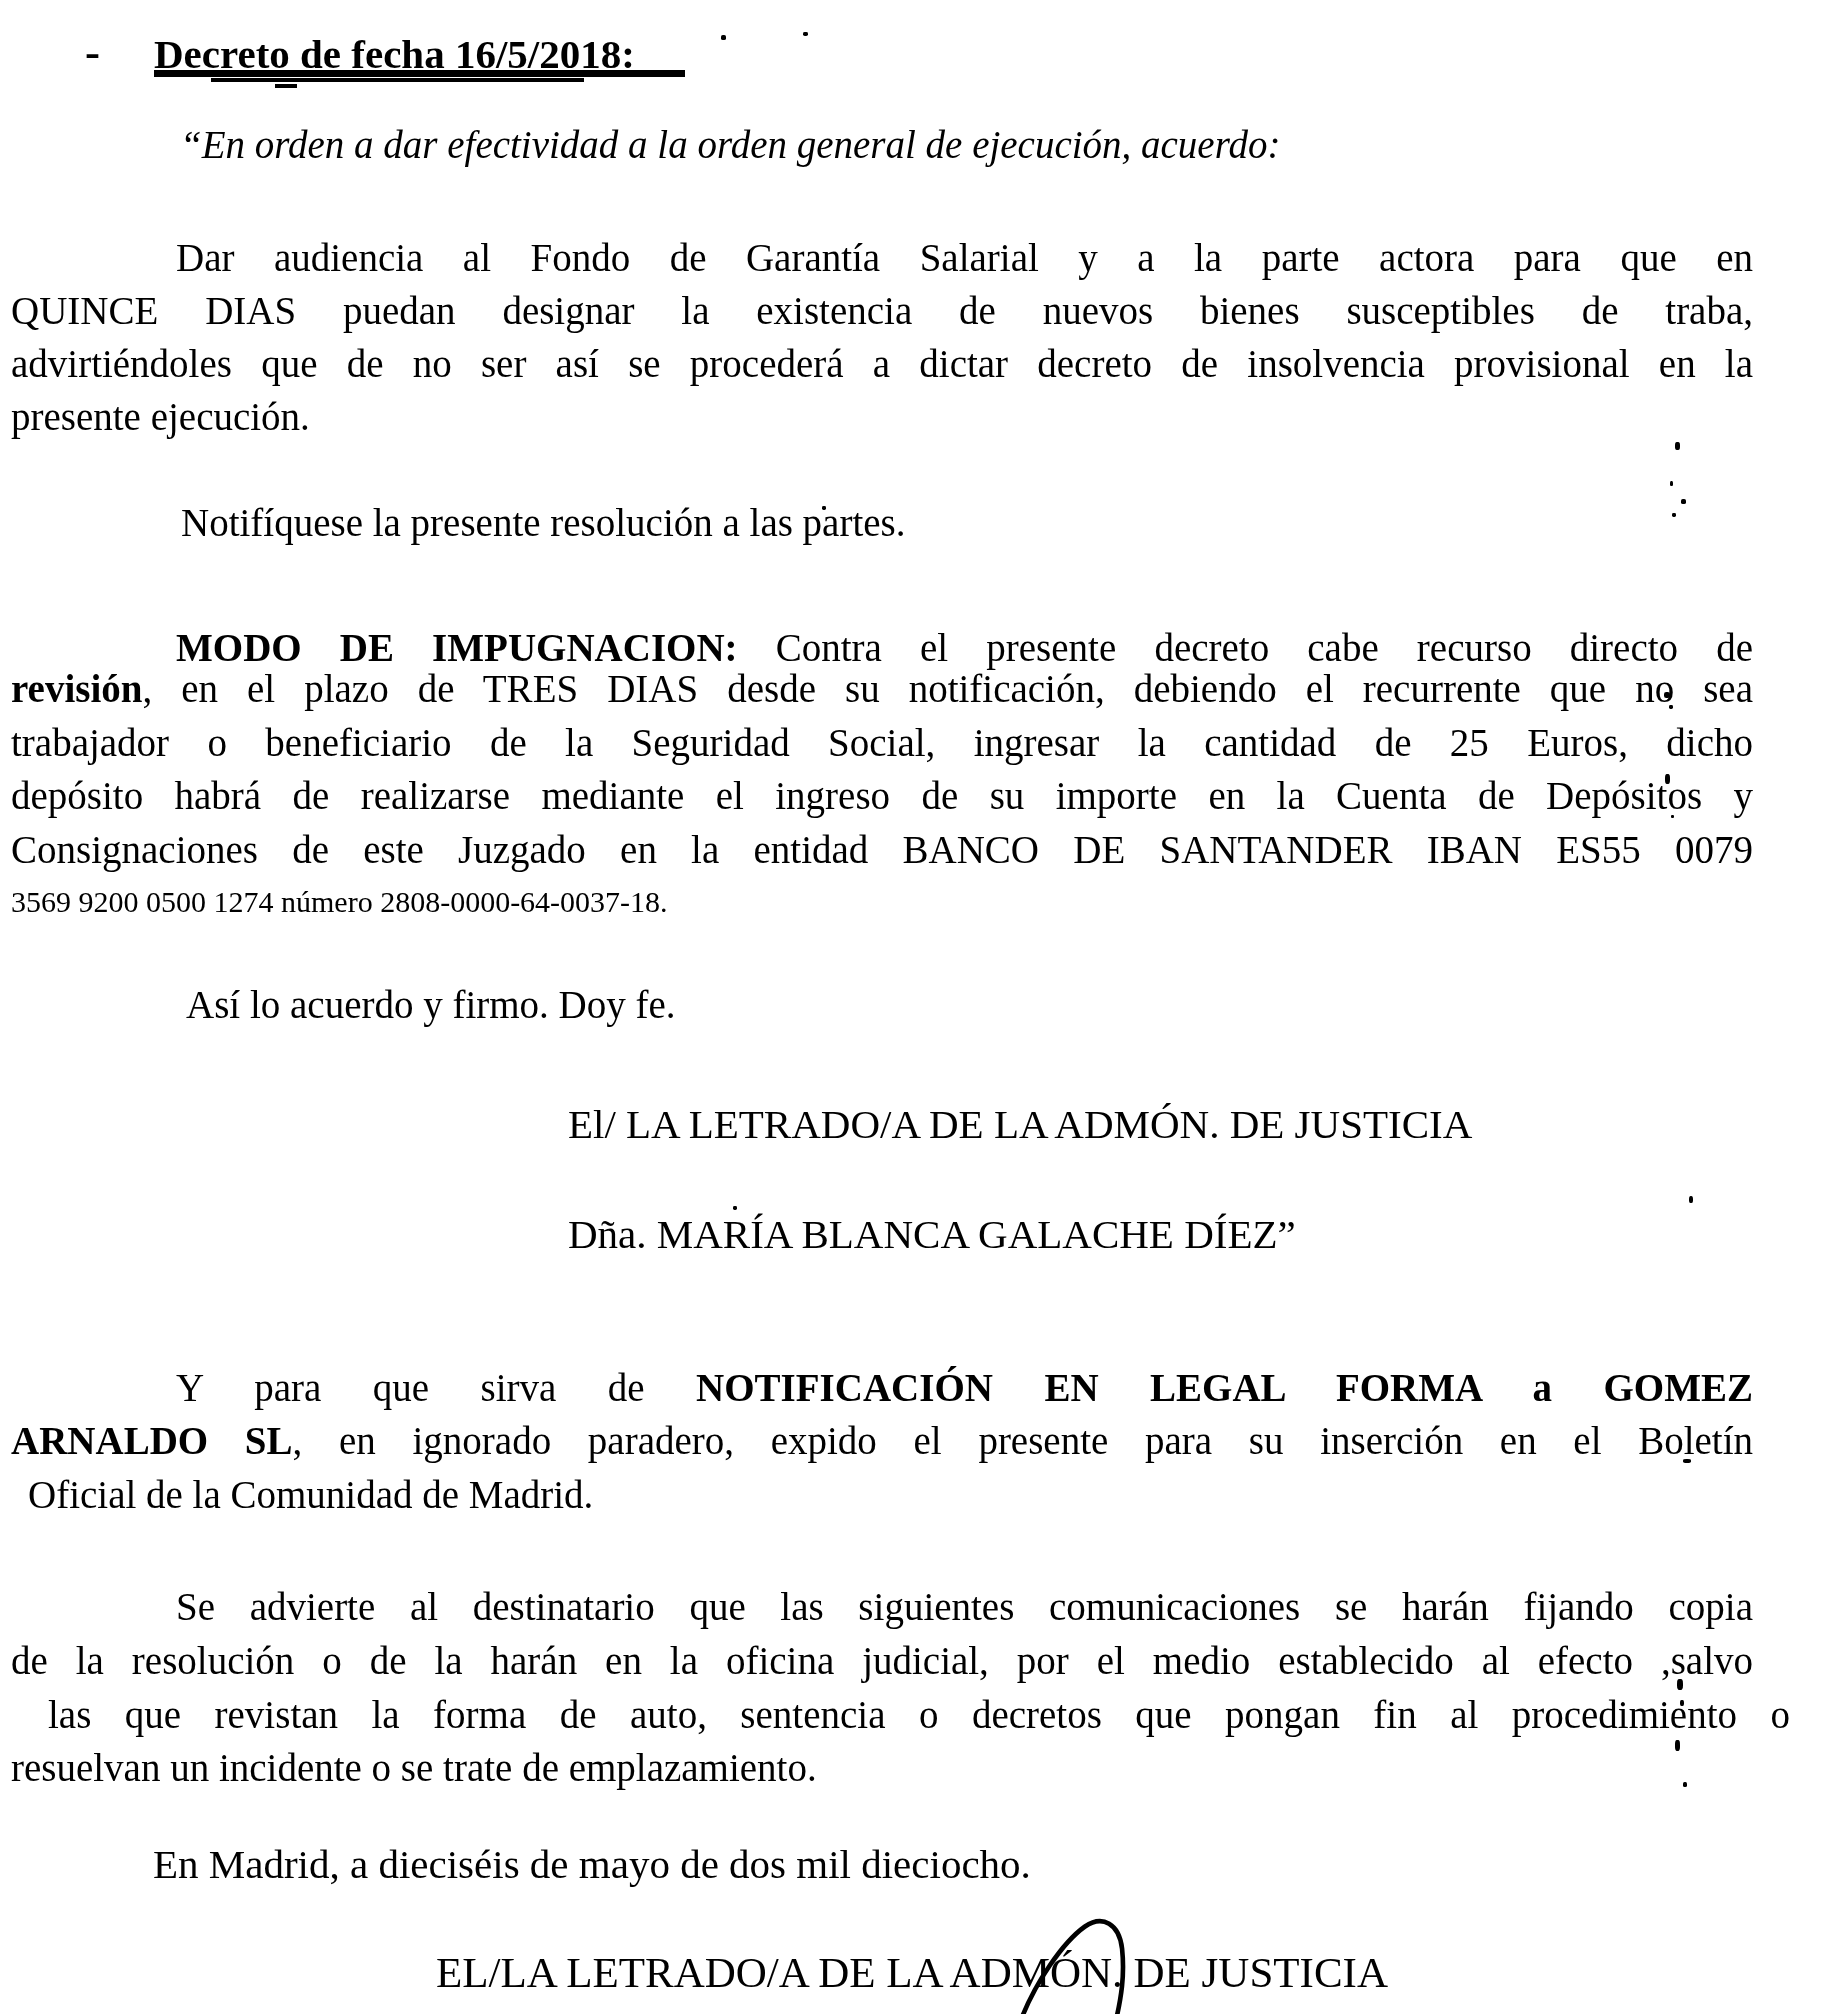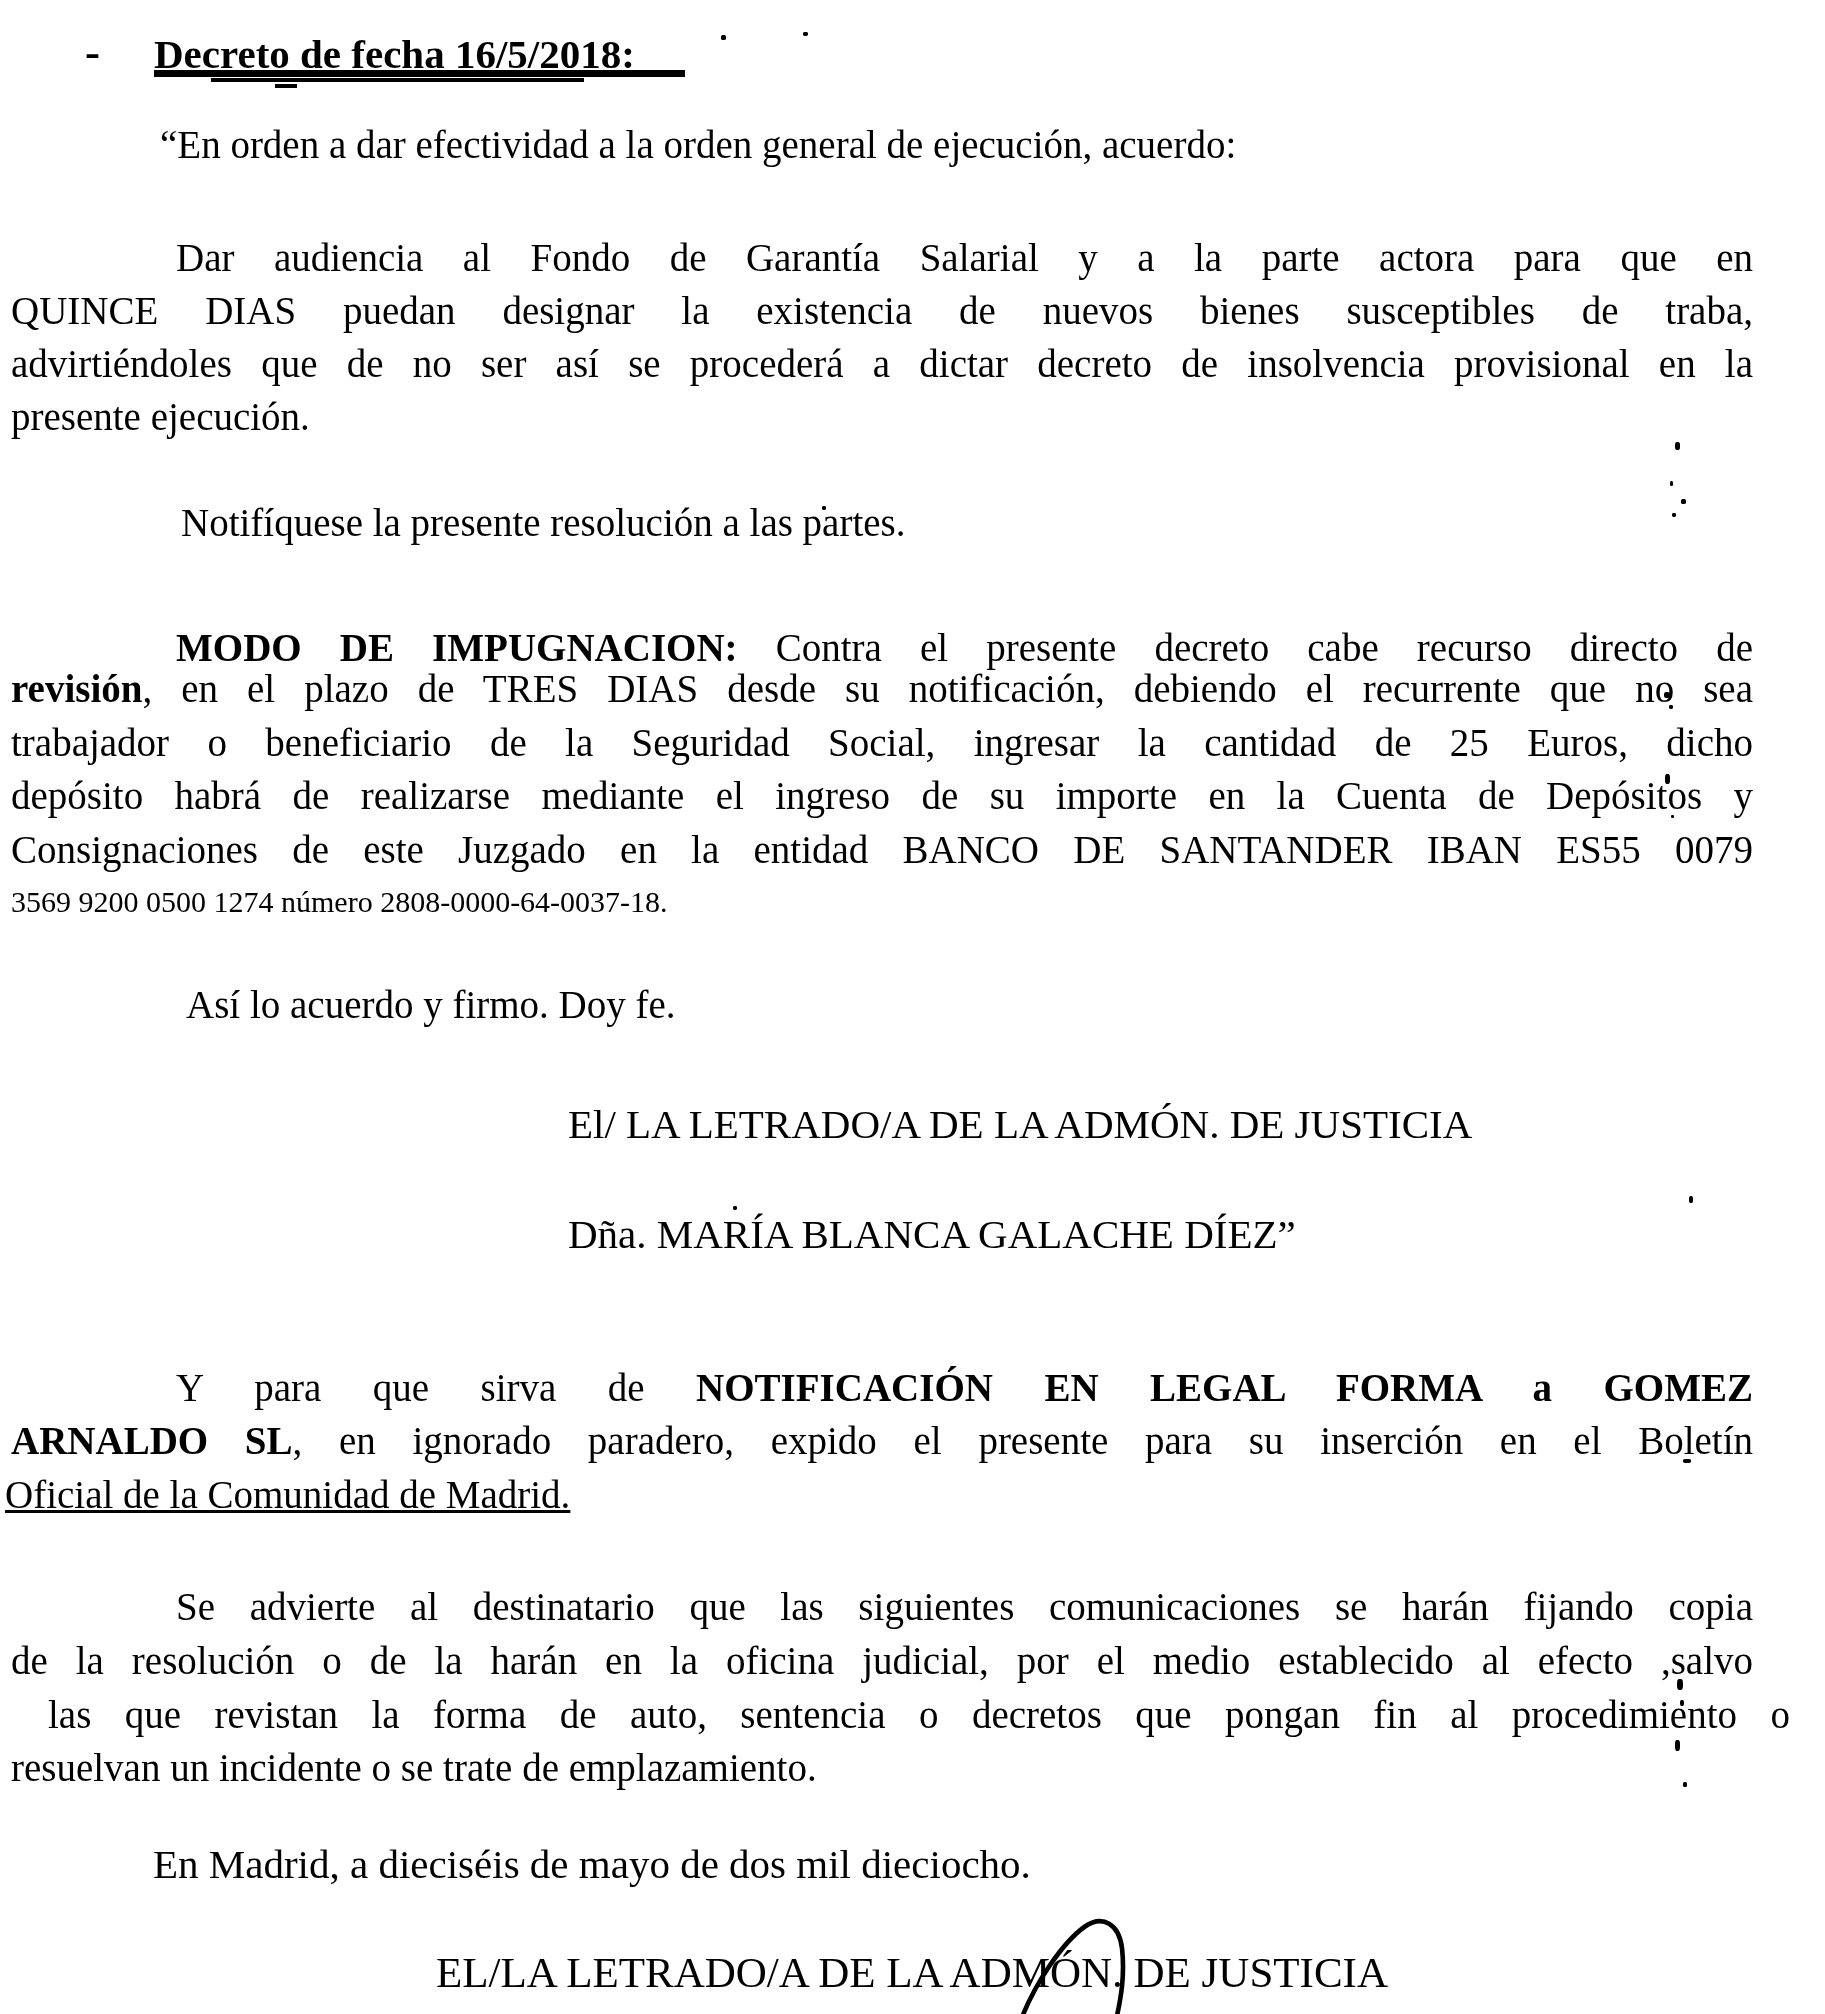--- a/index.html
+++ b/index.html
@@ -46,38 +46,38 @@
     stroke-linecap:round;
   }
 </style>
 </head>
 <body>
 
 <div class="page">
   <div id="text-layer">
       <div class="tline" style="top: 24px; left: 85px; font-size: 45px; line-height: 56px;"><span class="b">-</span></div>
       <div class="tline" style="top: 28px; left: 154px; font-size: 41px; line-height: 53px;"><span class="b">Decreto de fecha 16/5/2018:</span></div>
-      <div class="tline" style="top: 121px; left: 160px; font-size: 39px; line-height: 48px;"><span>“En orden a dar efectividad a la orden general de ejecución, acuerdo:</span></div>
+      <div class="tline" style="top: 121px; left: 180px; font-size: 39px; line-height: 48px; font-style: italic;"><span>“En orden a dar efectividad a la orden general de ejecución, acuerdo:</span></div>
       <div class="tline justify" style="top: 234px; left: 11px; width: 1742px; padding-left: 165px; font-size: 39px; line-height: 48px;"><span>Dar audiencia al Fondo de Garantía Salarial y a la parte actora para que en</span></div>
       <div class="tline justify" style="top: 287px; left: 11px; width: 1742px; font-size: 39px; line-height: 48px;"><span>QUINCE DIAS puedan designar la existencia de nuevos bienes susceptibles de traba,</span></div>
       <div class="tline justify" style="top: 340px; left: 11px; width: 1742px; font-size: 39px; line-height: 48px;"><span>advirtiéndoles que de no ser así se procederá a dictar decreto de insolvencia provisional en la</span></div>
       <div class="tline" style="top: 393px; left: 11px; font-size: 39px; line-height: 48px;"><span>presente ejecución.</span></div>
       <div class="tline" style="top: 499px; left: 181px; font-size: 39px; line-height: 48px;"><span>Notifíquese la presente resolución a las partes.</span></div>
       <div class="tline justify" style="top: 612px; left: 11px; width: 1742px; padding-left: 165px; font-size: 39px; line-height: 48px; margin-top: 12px;"><span class="b">MODO DE IMPUGNACION:</span><span> Contra el presente decreto cabe recurso directo de</span></div>
       <div class="tline justify" style="top: 665px; left: 11px; width: 1742px; font-size: 39px; line-height: 48px;"><span class="b">revisión</span><span>, en el plazo de TRES DIAS desde su notificación, debiendo el recurrente que no sea</span></div>
       <div class="tline justify" style="top: 719px; left: 11px; width: 1742px; font-size: 39px; line-height: 48px;"><span>trabajador o beneficiario de la Seguridad Social, ingresar la cantidad de  25 Euros, dicho</span></div>
       <div class="tline justify" style="top: 772px; left: 11px; width: 1742px; font-size: 39px; line-height: 48px;"><span>depósito habrá de realizarse mediante el ingreso de su importe en la Cuenta de Depósitos y</span></div>
       <div class="tline justify" style="top: 826px; left: 11px; width: 1742px; font-size: 39px; line-height: 48px;"><span>Consignaciones de este Juzgado en la entidad BANCO DE SANTANDER IBAN ES55 0079</span></div>
       <div class="tline" style="top: 878px; left: 11px; font-size: 30px; line-height: 48px;"><span>3569 9200 0500 1274 número 2808-0000-64-0037-18.</span></div>
       <div class="tline" style="top: 981px; left: 186px; font-size: 39px; line-height: 48px;"><span>Así lo acuerdo y firmo. Doy fe.</span></div>
       <div class="tline" style="top: 1099px; left: 568px; font-size: 41px; line-height: 51px;"><span>El/ LA LETRADO/A DE LA ADMÓN. DE JUSTICIA</span></div>
       <div class="tline" style="top: 1209px; left: 568px; font-size: 41px; line-height: 51px;"><span>Dña. MARÍA BLANCA GALACHE DÍEZ”</span></div>
       <div class="tline justify" style="top: 1364px; left: 11px; width: 1742px; padding-left: 165px; font-size: 39px; line-height: 48px;"><span>Y para que sirva de </span><span class="b">NOTIFICACIÓN EN LEGAL FORMA a GOMEZ</span></div>
       <div class="tline justify" style="top: 1417px; left: 11px; width: 1742px; font-size: 39px; line-height: 48px;"><span class="b">ARNALDO SL</span><span>, en ignorado paradero, expido el presente para su inserción en el Boletín</span></div>
-      <div class="tline" style="top: 1471px; left: 5px; font-size: 39px; line-height: 48px; text-decoration: underline;"><span>Oficial de la Comunidad de Madrid.</span></div>
+      <div class="tline" style="top: 1471px; left: 28px; font-size: 39px; line-height: 48px;"><span>Oficial de la Comunidad de Madrid.</span></div>
       <div class="tline justify" style="top: 1583px; left: 11px; width: 1742px; padding-left: 165px; font-size: 39px; line-height: 48px;"><span>Se advierte al destinatario que las siguientes comunicaciones se harán fijando copia</span></div>
       <div class="tline justify" style="top: 1637px; left: 11px; width: 1742px; font-size: 39px; line-height: 48px;"><span>de la resolución o de la harán en la oficina judicial, por el medio establecido al efecto ,salvo</span></div>
       <div class="tline justify" style="top: 1691px; left: 11px; width: 1742px; font-size: 39px; line-height: 48px; margin-left: 37px;"><span>las que revistan la forma de auto, sentencia o decretos que pongan fin al procedimiento o</span></div>
       <div class="tline" style="top: 1744px; left: 11px; font-size: 39px; line-height: 48px;"><span>resuelvan un incidente o se trate de emplazamiento.</span></div>
       <div class="tline" style="top: 1839px; left: 153px; font-size: 41px; line-height: 51px;"><span>En Madrid, a dieciséis de mayo de dos mil dieciocho.</span></div>
       <div class="tline" style="top: 1946px; left: 436px; font-size: 43px; line-height: 53px;"><span>EL/LA LETRADO/A DE LA ADMÓN. DE JUSTICIA</span></div>
     </div>
   <div id="underline-layer">
       <div class="deco" style="left: 154px; top: 70px; width: 531px; height: 6.5px;"></div>
       <div class="deco" style="left: 211px; top: 78px; width: 373px; height: 3.7px;"></div>

